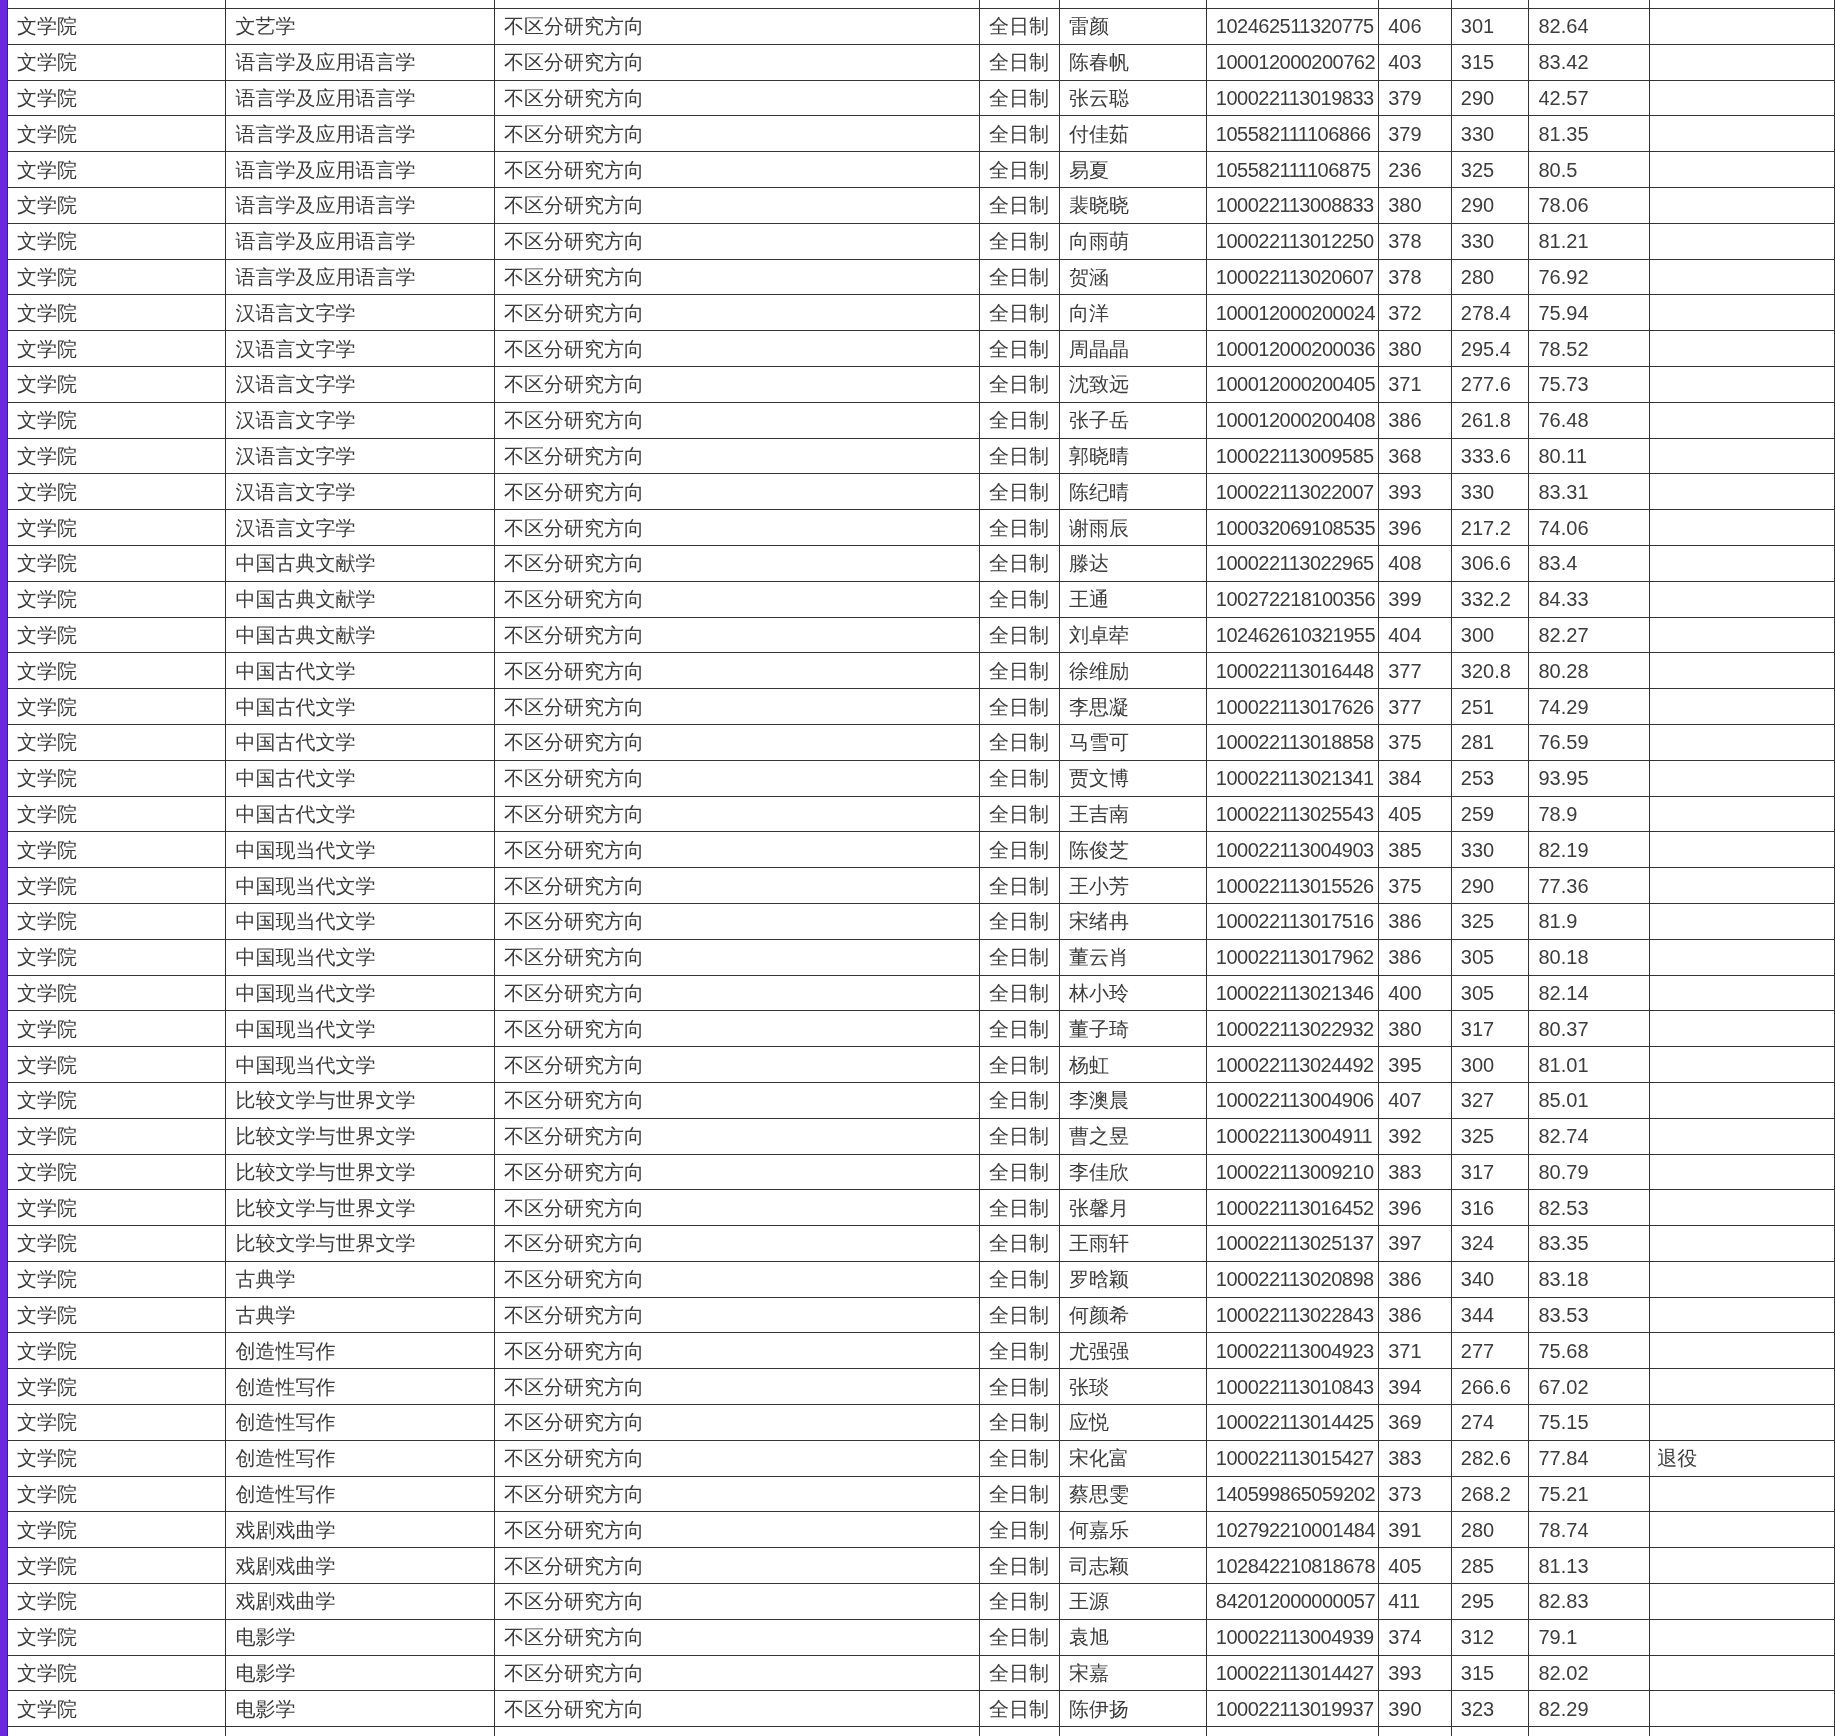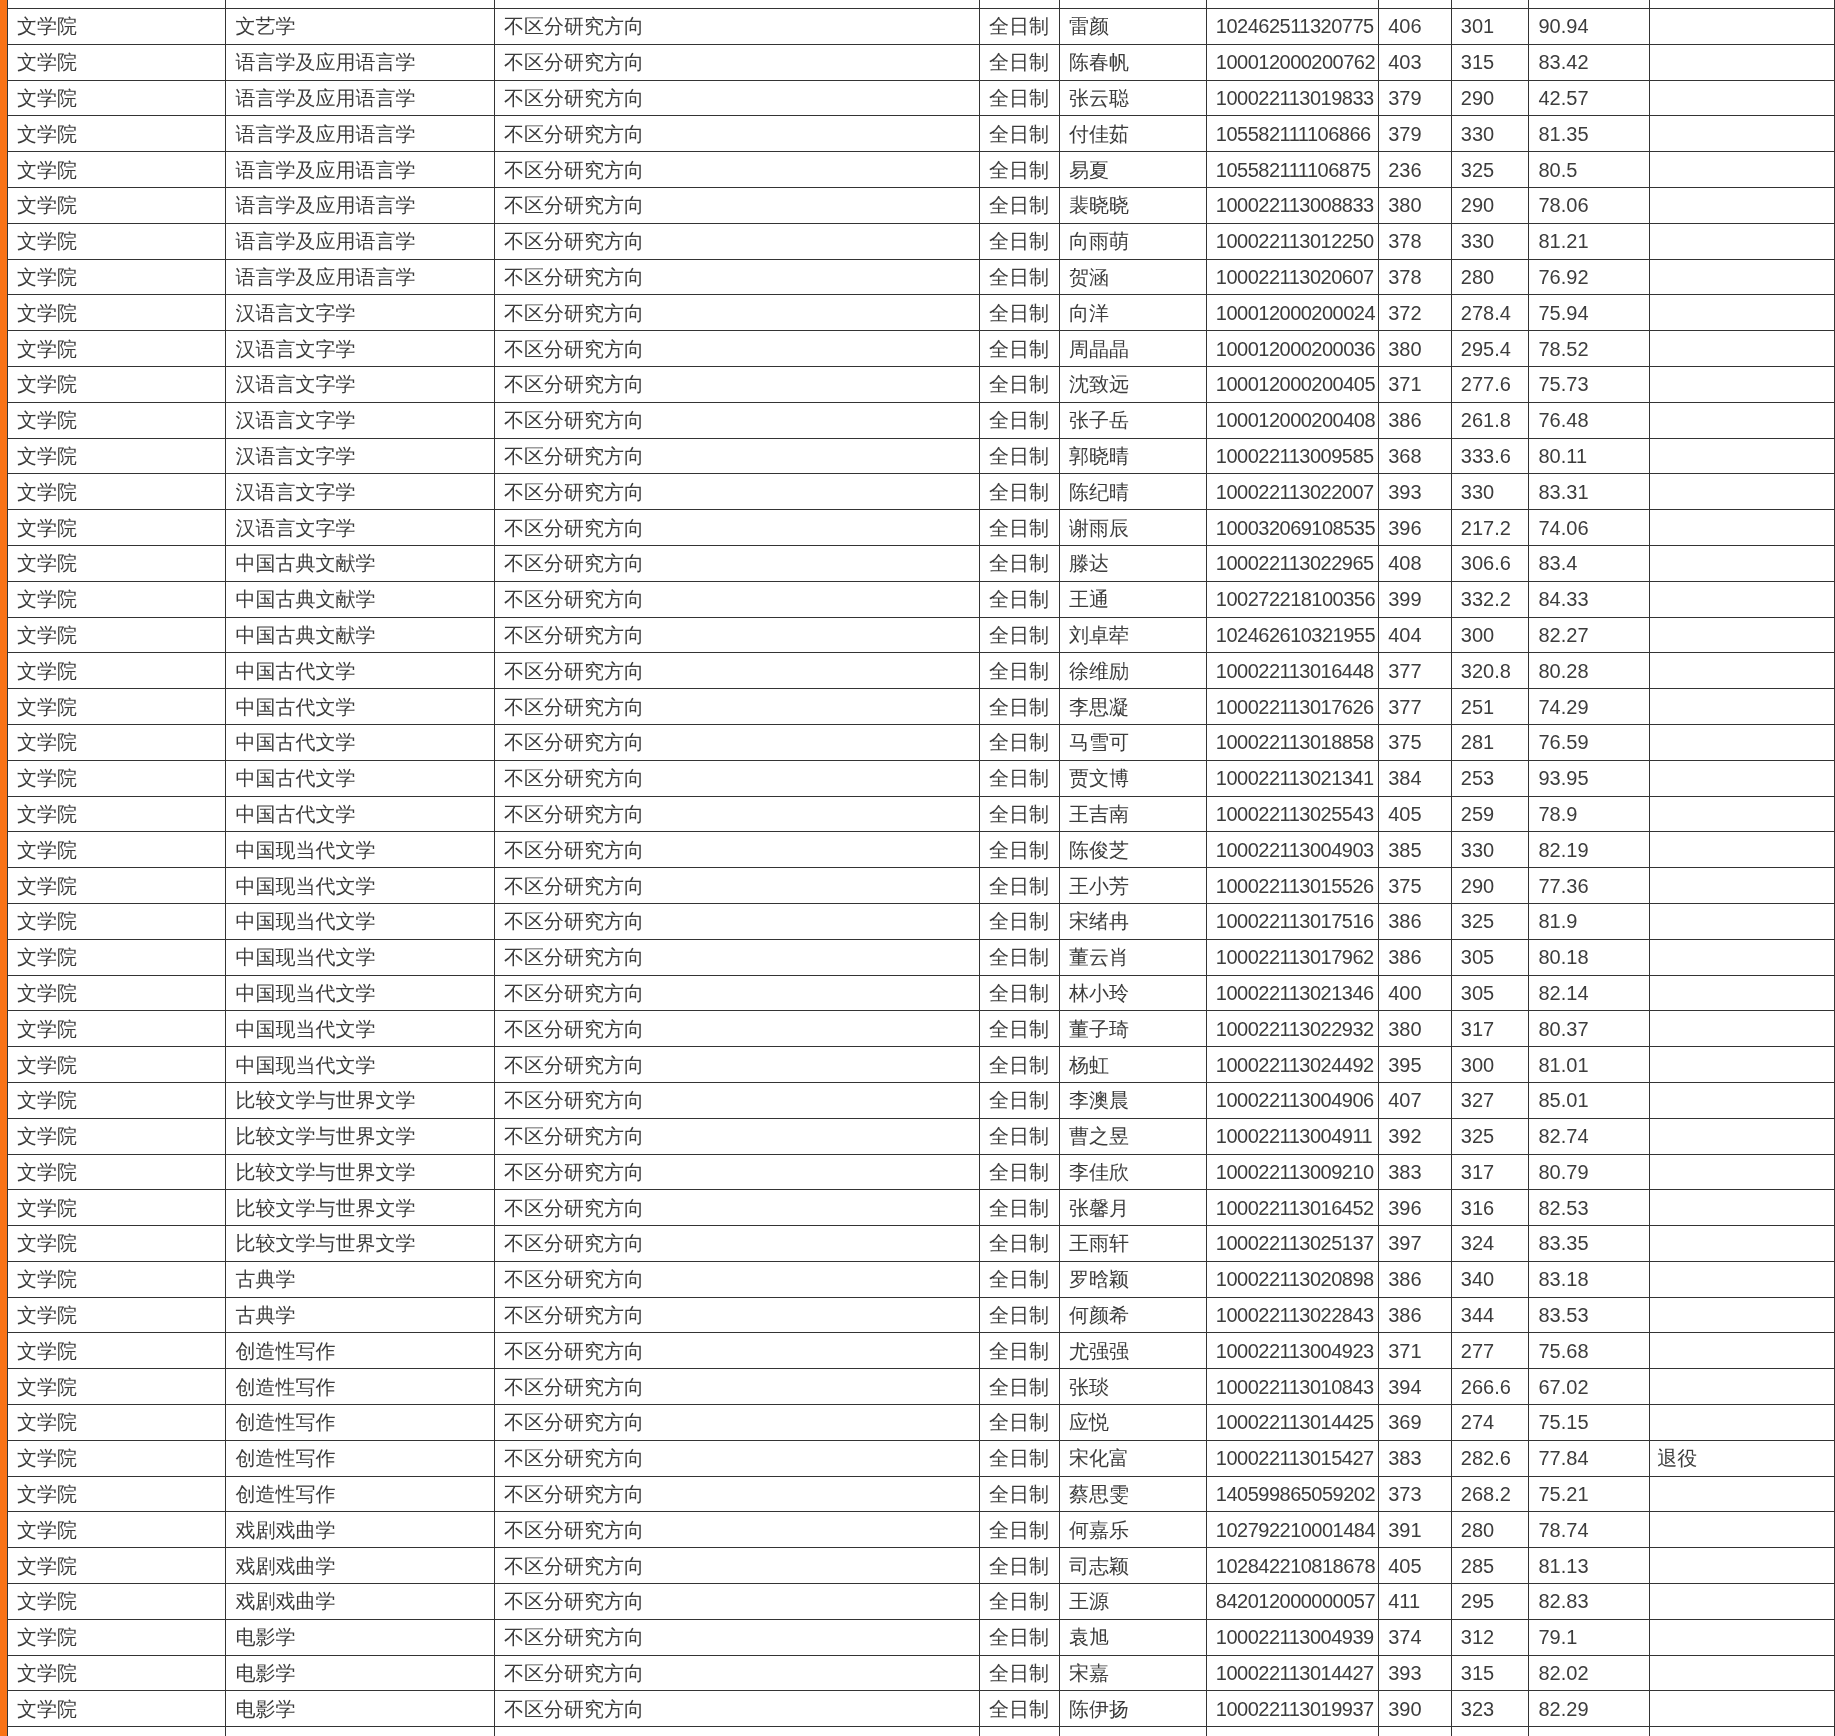--- a/index.html
+++ b/index.html
@@ -1,21 +1,21 @@
 <!DOCTYPE html>
 <html><head>
 <meta charset="utf-8">
 <style>
   html, body { margin: 0; padding: 0; }
   .screen {
     position: relative;
     width: 1835px;
     height: 1736px;
     overflow: hidden;
-    background: #f97316;
+    background: #6d28d9;
     font-family: "Liberation Sans", "DejaVu Sans", sans-serif;
   }
   table.admission {
     position: absolute;
     left: 7px;
     top: -4px;
     border-collapse: collapse;
     table-layout: fixed;
   }
   table.admission td {
@@ -73,21 +73,21 @@
     <tbody>
         <tr>
           <td>文学院</td>
           <td>文艺学</td>
           <td>不区分研究方向</td>
           <td>全日制</td>
           <td>雷颜</td>
           <td>102462511320775</td>
           <td>406</td>
           <td>301</td>
-          <td>90.94</td>
+          <td>82.64</td>
           <td></td>
         </tr>
         <tr>
           <td>文学院</td>
           <td>语言学及应用语言学</td>
           <td>不区分研究方向</td>
           <td>全日制</td>
           <td>陈春帆</td>
           <td>100012000200762</td>
           <td>403</td>

